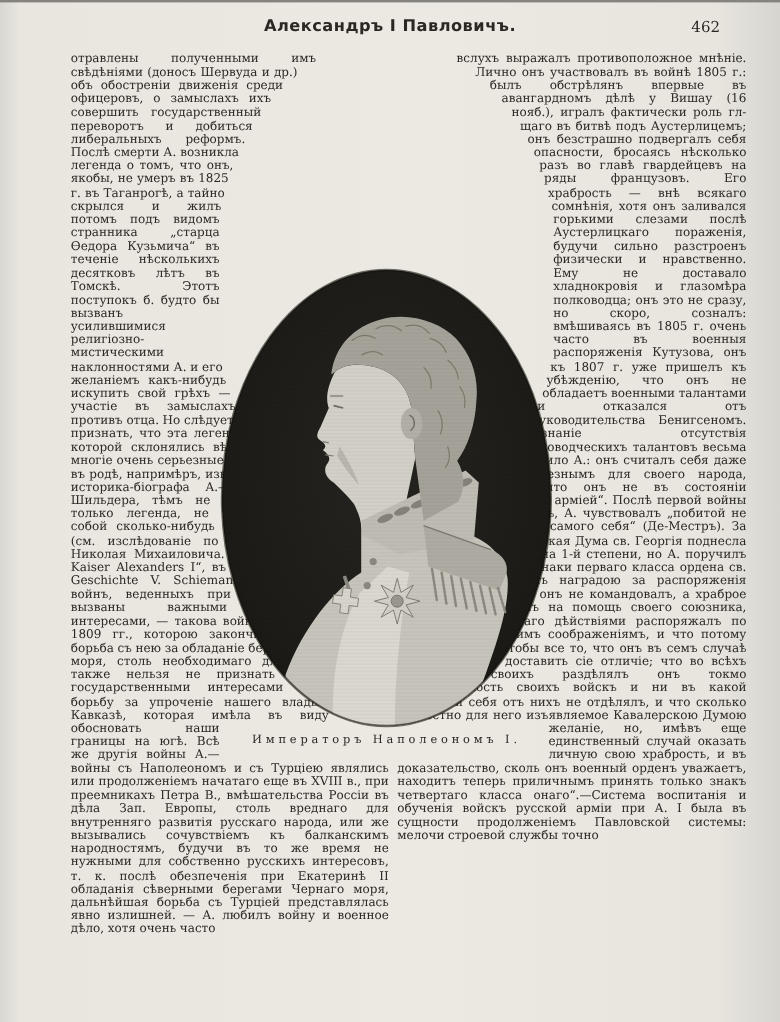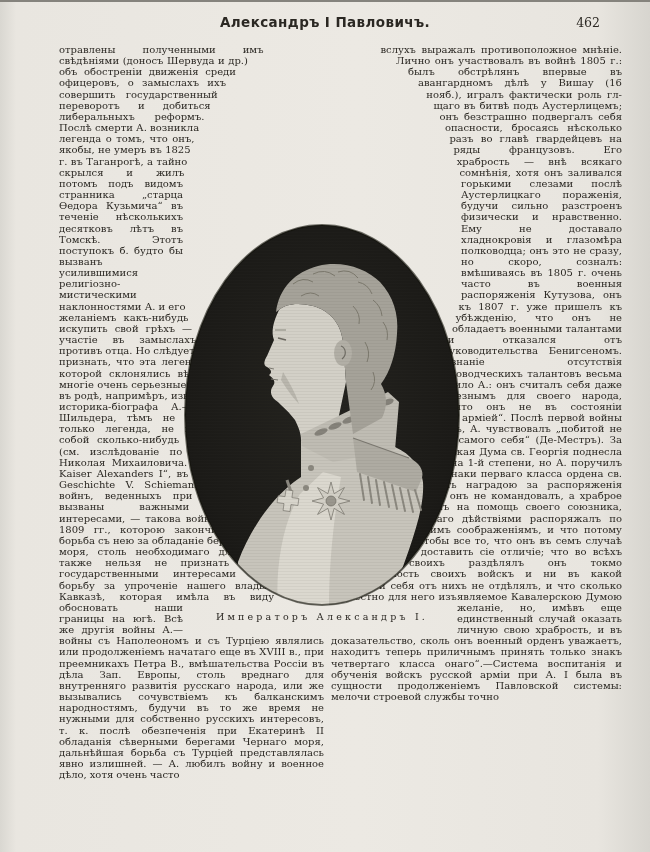--- a/index.html
+++ b/index.html
@@ -135,13 +135,13 @@
 
       <path d="M104 258 l4 12" stroke="#8b887f" stroke-width="3" fill="none"></path>
       <path d="M101 268 h7 v7 h7 v7 h-7 v7 h-7 v-7 h-7 v-7 h7 Z" fill="#d8d5cc" stroke="#716e66" stroke-width="0.6" transform="rotate(8 104 282)"></path>
 
       <rect x="0" y="0" width="278" height="386" fill="url(#hatch)" opacity="0.10"></rect>
     </g>
     <ellipse cx="139" cy="193" rx="137" ry="190" fill="none" stroke="#111009" stroke-width="2" opacity="0.6"></ellipse>
   </svg>
 </div>
 
-<div class="caption">Императоръ Александръ I.</div>
+<div class="caption">Императоръ Наполеономъ I.</div>
 
 </body></html>

